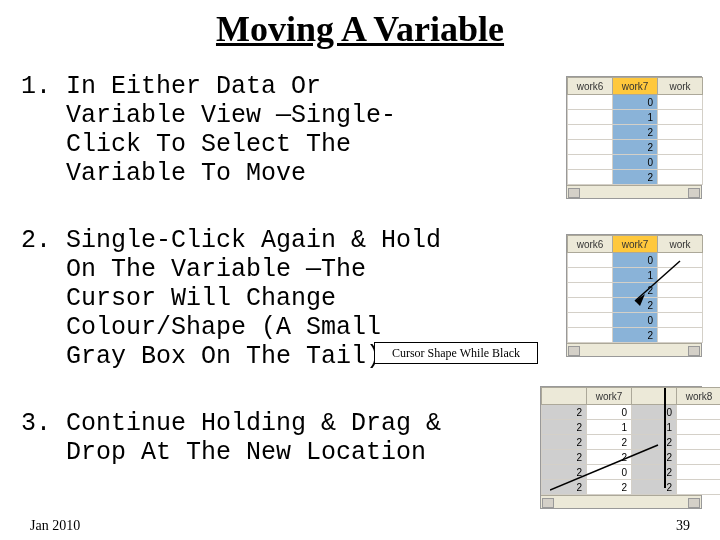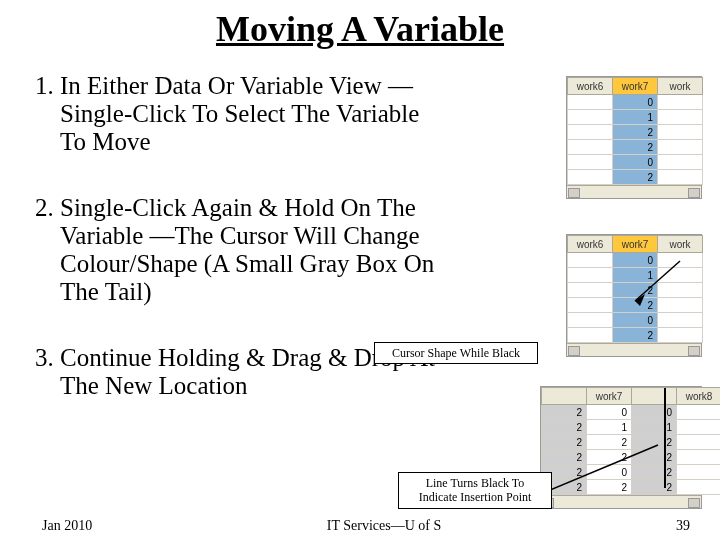--- a/index.html
+++ b/index.html
@@ -24,22 +24,23 @@
     left: 0;
     width: 720px;
     text-align: center;
     font-size: 36px;
     font-weight: bold;
     text-decoration: underline;
   }
   .body {
     position: absolute;
     top: 72px;
-    left: 30px;
+    left: 36px;
     width: 660px;
+    font-family: Liberation Mono, monospace;
   }
   ol.steps {
     margin: 0;
     padding: 0 0 0 30px;
     font-size: 25px;
   }
   ol.steps > li {
     margin-bottom: 38px;
     padding-right: 250px; 
   }
@@ -51,21 +52,21 @@
     background: #fff;
     border: 1.5px solid #000;
     font-size: 12px;
     padding: 3px 6px;
     text-align: center;
     line-height: 1.2;
   }
   .footer {
     position: absolute;
     bottom: 6px;
-    left: 42px;
+    left: 30px;
     right: 30px;
     display: flex;
     justify-content: space-between;
     font-size: 14px;
     margin-top: 43px;
   }
 
   
   .mini {
     position: absolute;
@@ -300,20 +301,18 @@
     </table>
     <div class="scroll-h"></div>
   </div>
 
   <div class="insert-line" style="right:54px; top:388px; height:100px;"></div>
 
   <svg style="position:absolute; right:50px; top:440px; width:120px; height:60px;">
     <line x1="0" y1="50" x2="108" y2="5" stroke="#000" stroke-width="1.5"></line>
   </svg>
 
-  <div class="callout-box" style="left:398px; top:472px; width:140px;">Line Turns Black To Indicate Insertion Point</div>
 
   <div class="footer">
     <span>Jan 2010</span>
-    <span>IT Services—U of  S</span>
     <span>39</span>
   </div>
 </div>
 
 </body></html>

